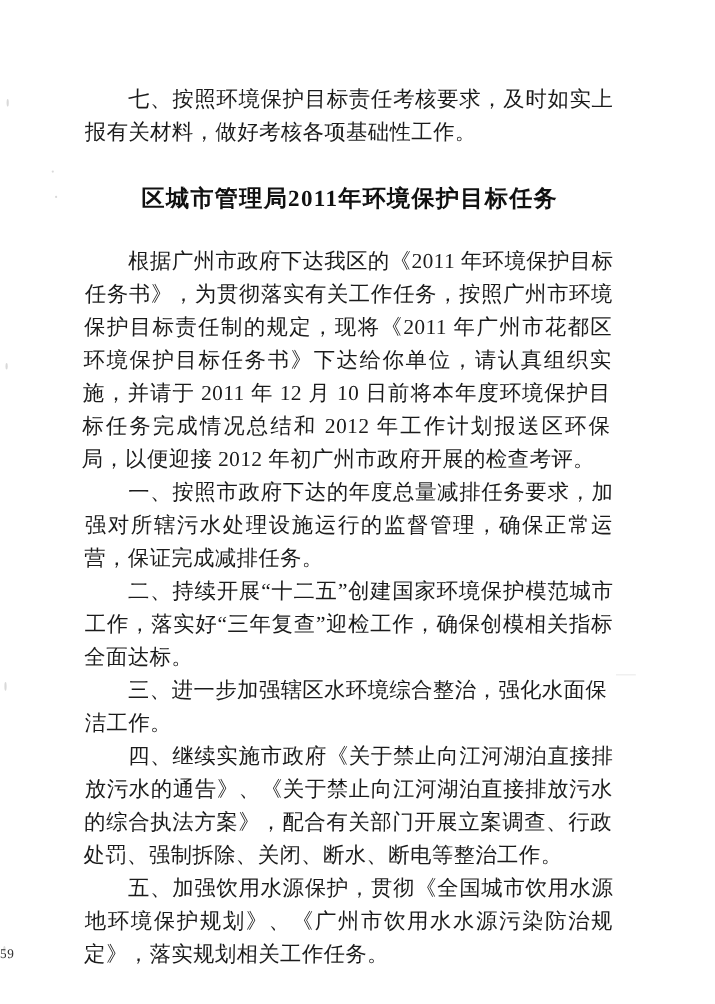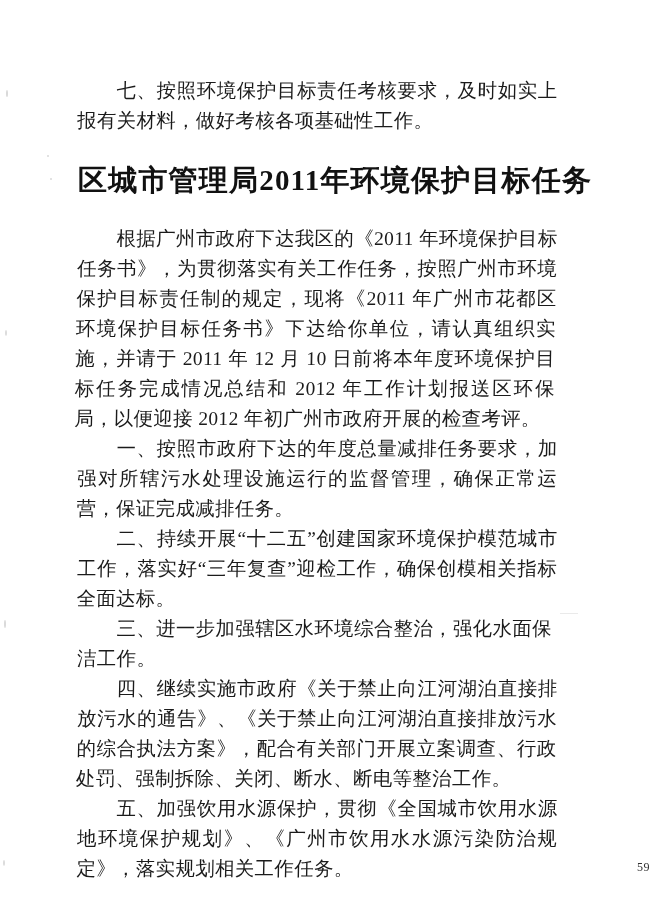--- a/index.html
+++ b/index.html
@@ -50,40 +50,40 @@
     word-break: break-all;
     -webkit-font-smoothing: antialiased;
     transform: skewX(-1.1deg);
     transform-origin: left top;
   }
   .para.last  { text-align: left; }
 
   
   .doc-title {
     font-family: "Liberation Serif", "DejaVu Serif", serif;
-    font-size: 29px;
+    font-size: 21px;
     font-weight: 700;
     line-height: 34px;
     color: #111111;
     text-align: center;
     letter-spacing: 1.2px;
     margin: 0;
     white-space: nowrap;
   }
 
   .gap-before-title { height: 27px; }
   .gap-after-title  { height: 27px; }
 
   
   .page-number {
     position: absolute;
     left: 0;
     right: 0;
     top: 860px;
-    text-align: right;
+    text-align: left;
     font-family: "Liberation Serif", "DejaVu Serif", serif;
     font-size: 12px;
     color: #303030;
     letter-spacing: 0.5px;
   }
 </style>
 </head>
 <body>
 
 <div class="page">

